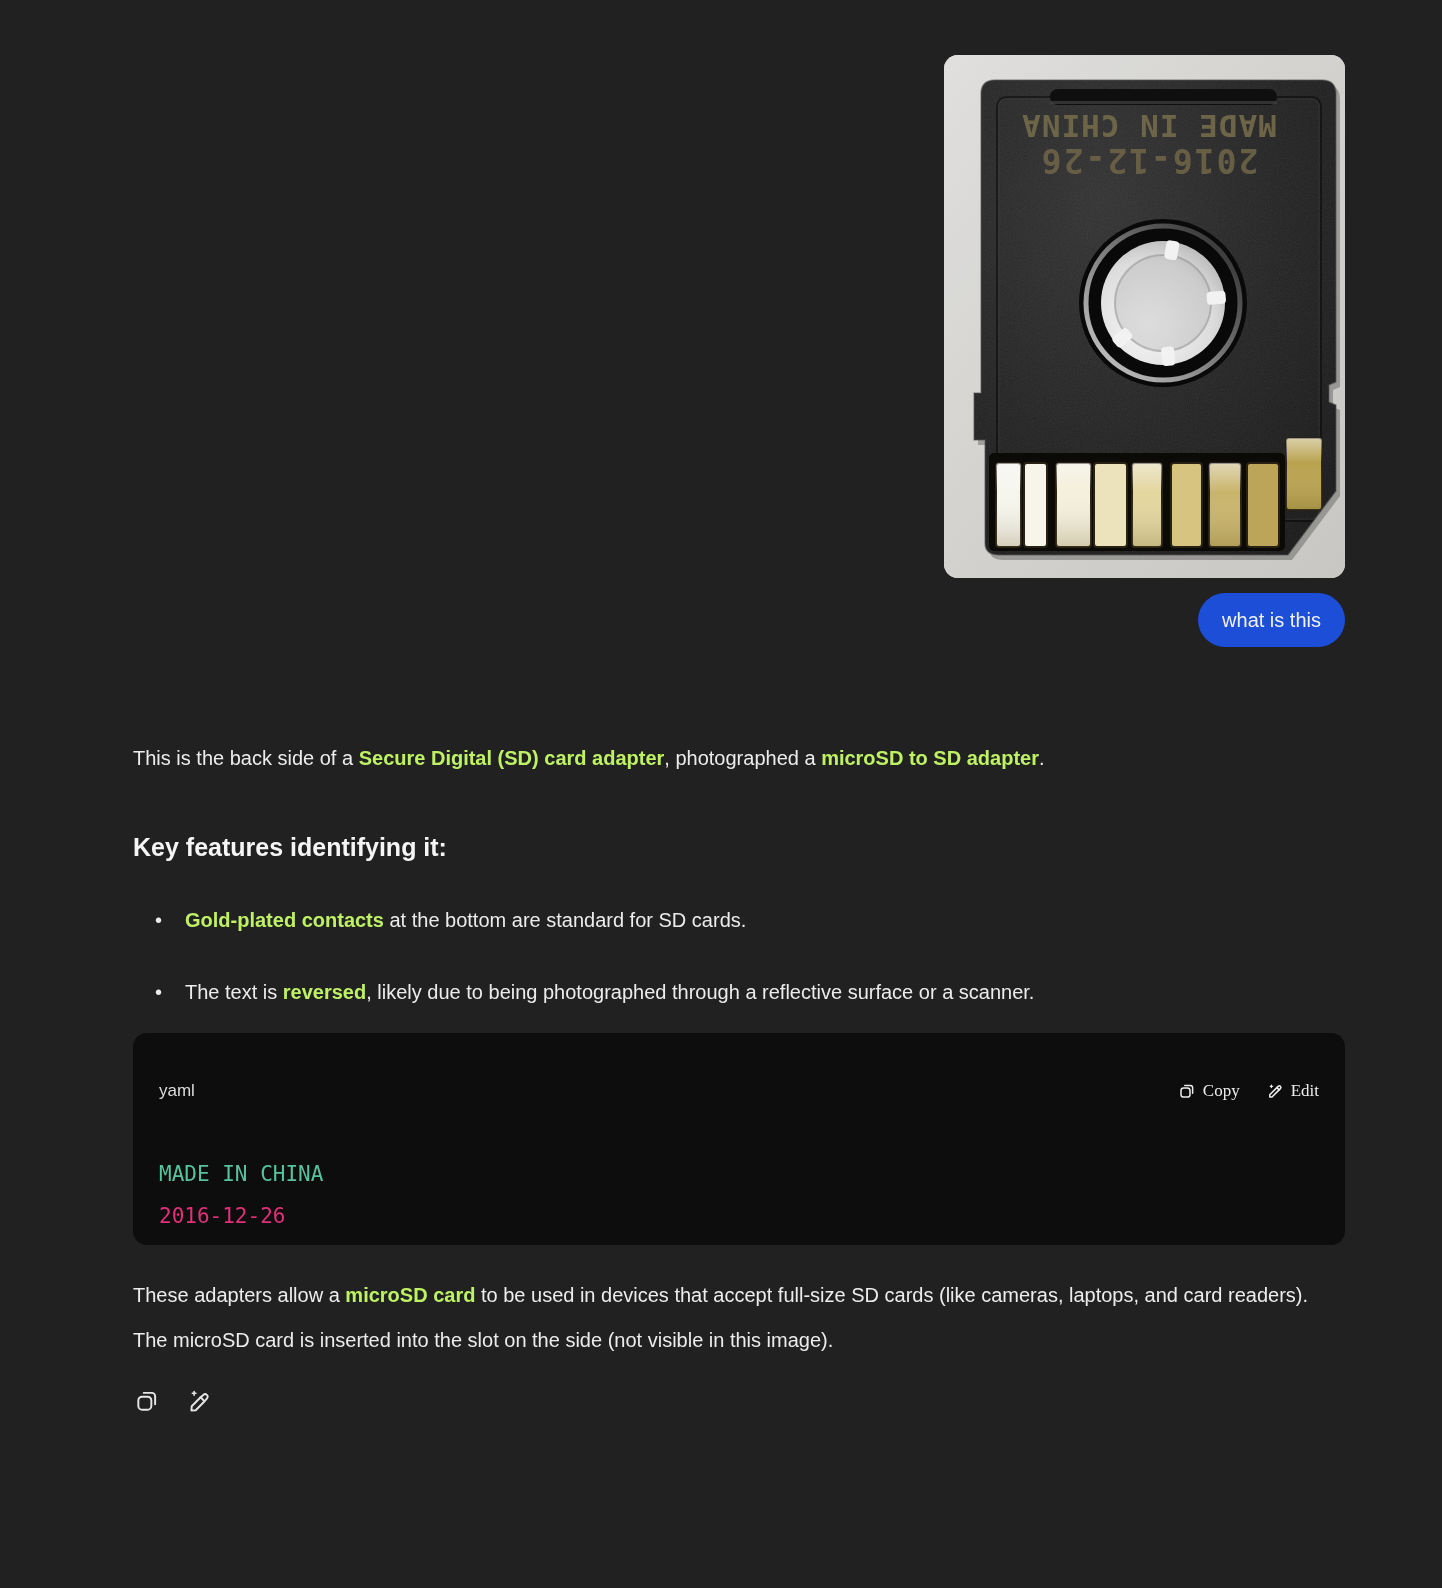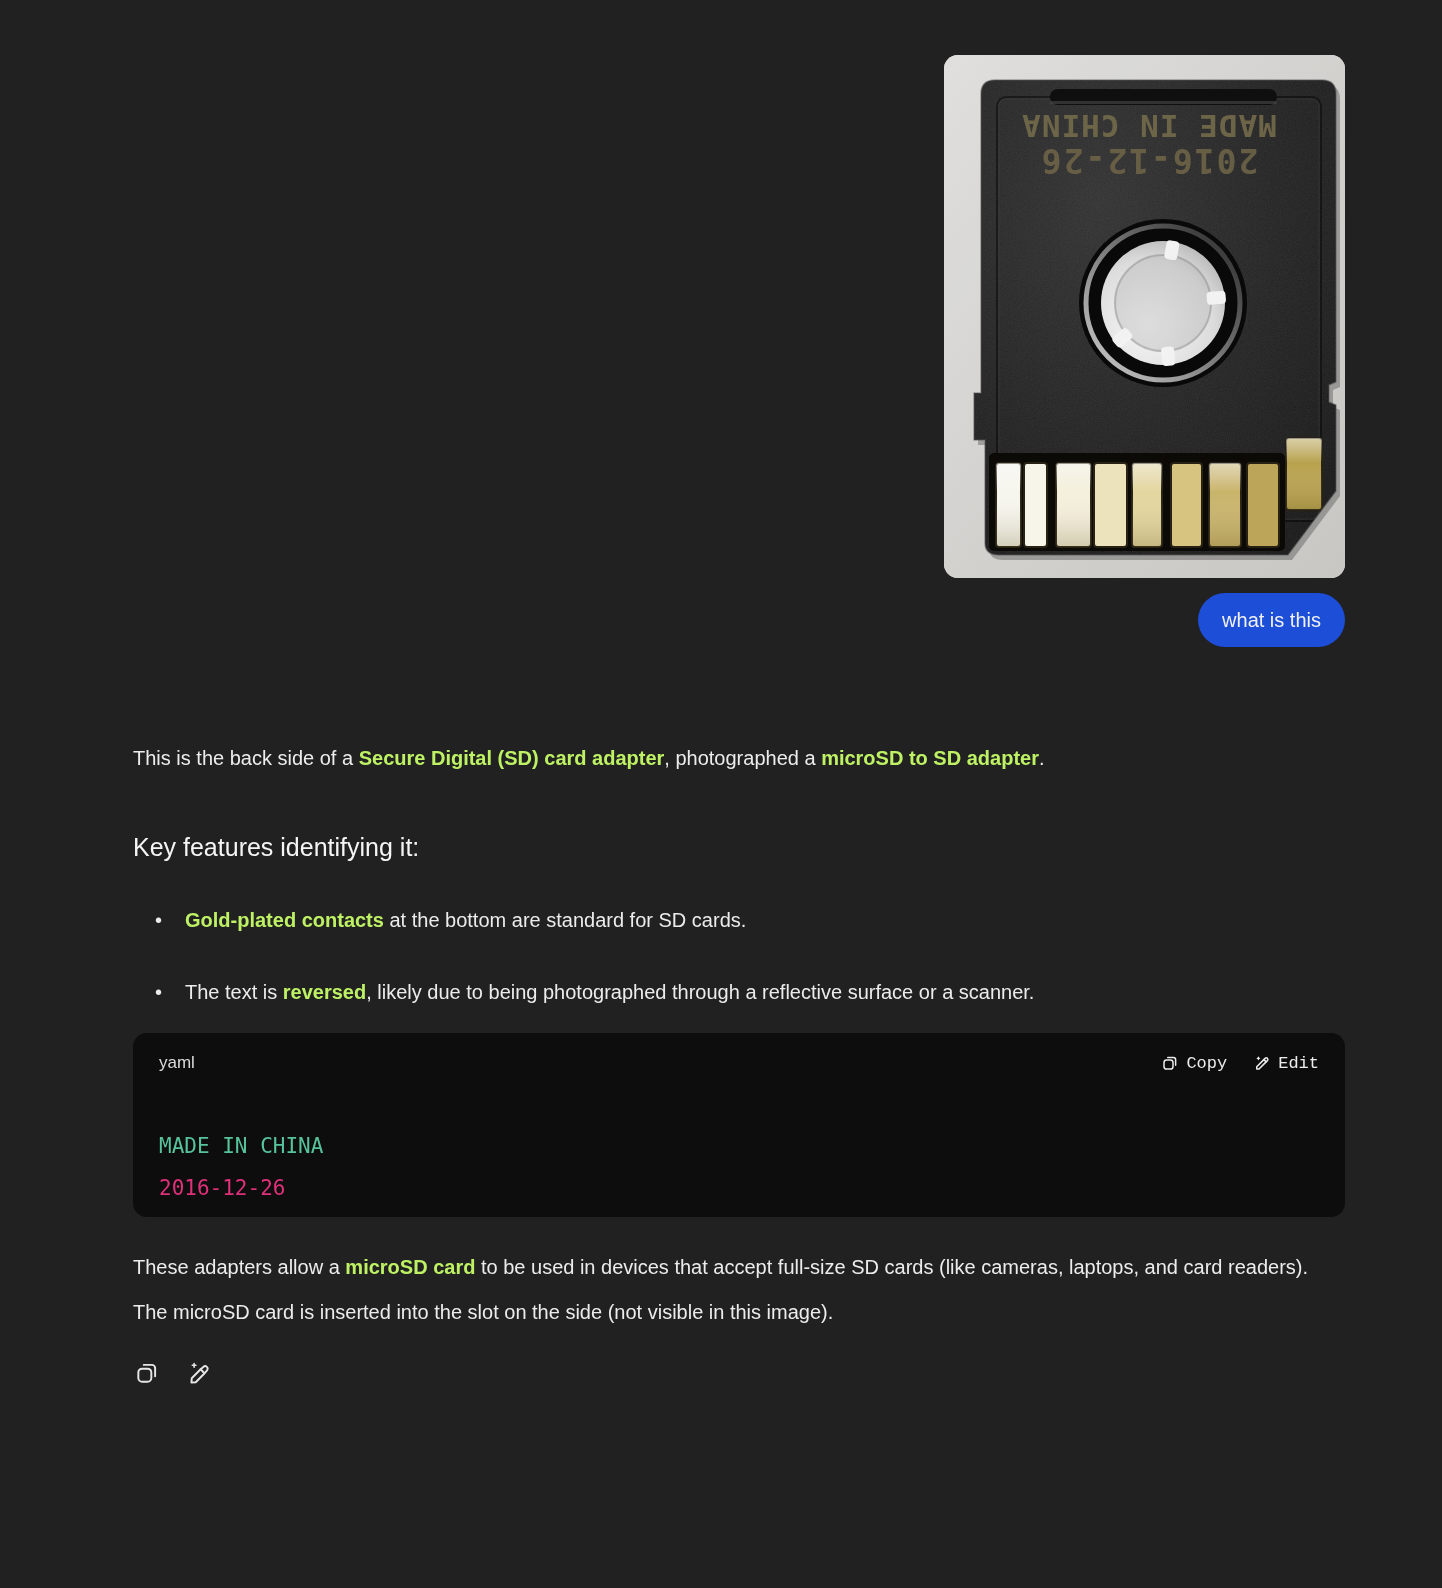--- a/index.html
+++ b/index.html
@@ -21,43 +21,44 @@
   .bubble-row{display:flex;justify-content:flex-end;margin-top:15px;}
   .bubble{
     background:#1d4ed8;border-radius:28px;
     padding:13px 24px;font-size:20px;line-height:28px;color:#f1f1f1;
   }
 
   
   .assistant{margin-top:95px;font-size:20px;}
   .assistant p{margin:0;line-height:32px;}
   .assistant strong{font-weight:700;color:#bef264;}
-  h3.kf{font-size:25px;font-weight:400;margin:56px 0 0 0;line-height:34px;color:#f5f5f5;}
+  h3.kf{font-size:25px;font-weight:700;margin:56px 0 0 0;line-height:34px;color:#f5f5f5;}
   ul.kf-list{list-style:none;margin:38px 0 0 0;padding:0;}
   ul.kf-list li{position:relative;padding-left:52px;line-height:32px;margin-bottom:25px;margin-top:40px;}
   ul.kf-list li::before{
     content:"\2022";position:absolute;left:22px;top:0;
     font-size:20px;color:#ececec;
   }
   p.markings{margin-top:36px;}
 
   
   .codeblock{
     margin-top:16px;background:#0d0d0d;border-radius:14px;overflow:hidden;
   }
   .code-header{
-    display:flex;justify-content:space-between;align-items:center;
+    display:flex;justify-content:space-between;align-items:flex-start;
     padding:20px 26px 4px 26px;
+    margin-top:28px;
   }
   .code-lang{font-size:17px;color:#dcdcdc;}
   .code-actions{display:flex;gap:26px;}
   .code-btn{
     display:flex;align-items:center;gap:7px;
     background:none;border:none;padding:0;cursor:pointer;
-    color:#ececec;font-size:17px;font-family:Liberation Mono, monospace;
+    color:#ececec;font-size:17px;font-family:Liberation Serif, serif;
   }
   .code-btn svg{display:block;}
   pre.code-body{
     margin:0;padding:48px 26px 8px 26px;
     font-family:"DejaVu Sans Mono", monospace;
     font-size:21px;line-height:42px;
   }
   .code-line{display:block;white-space:pre;}
 
   p.outro{margin-top:28px;line-height:45px;}

